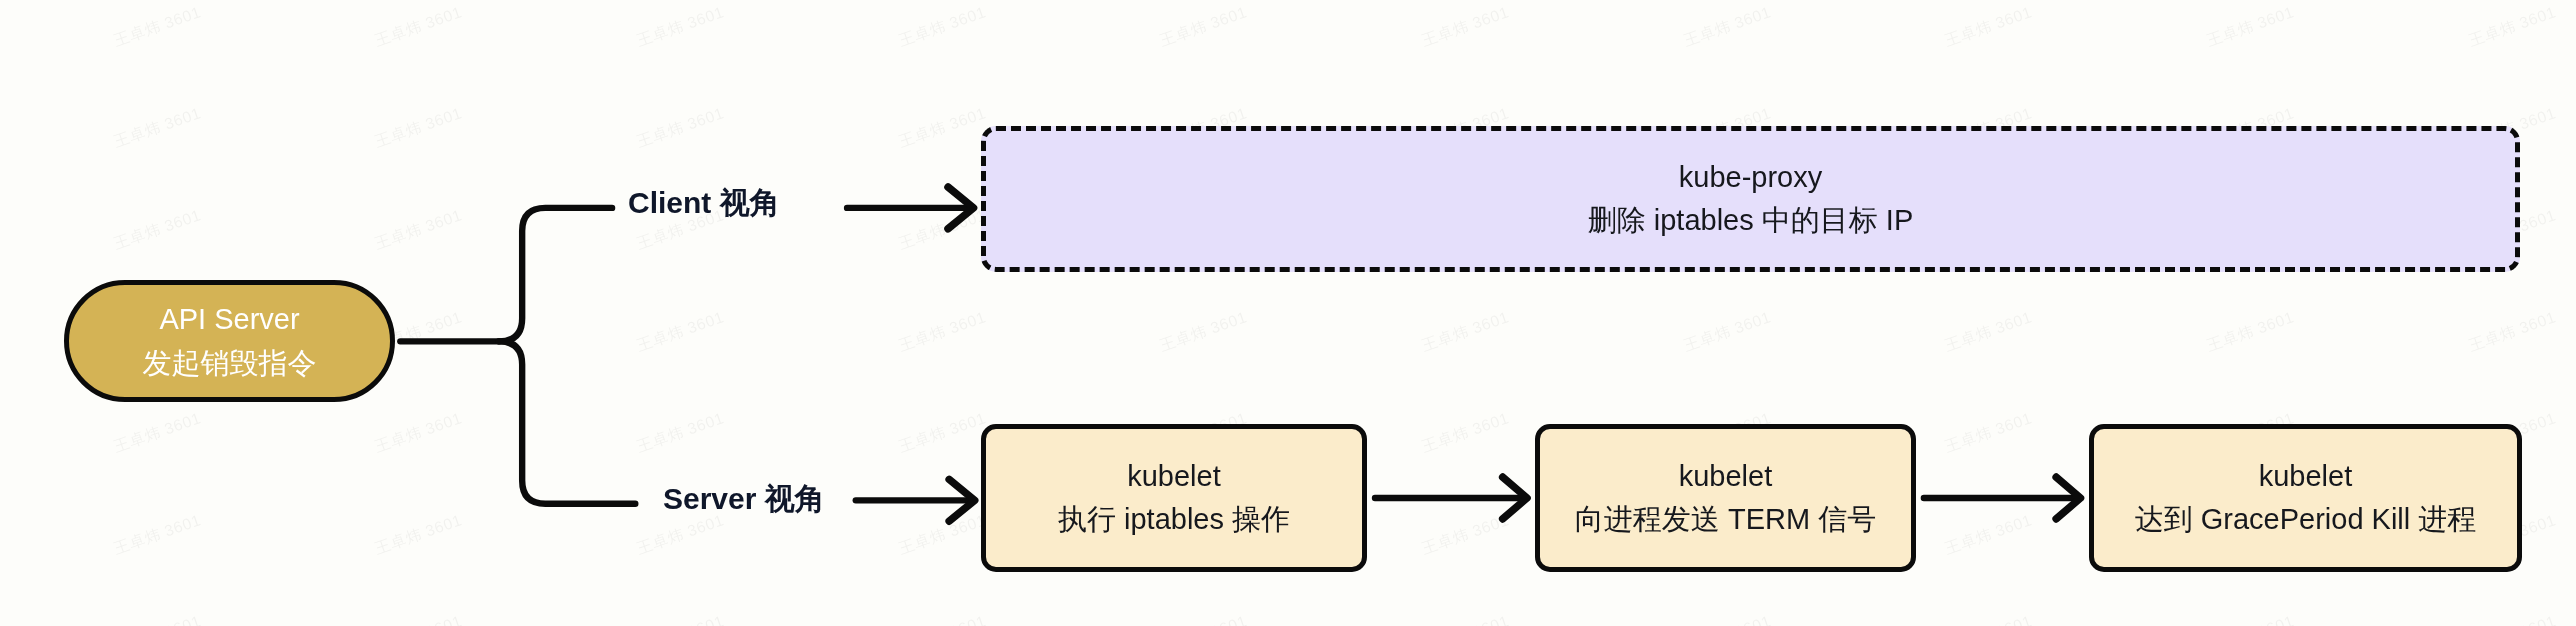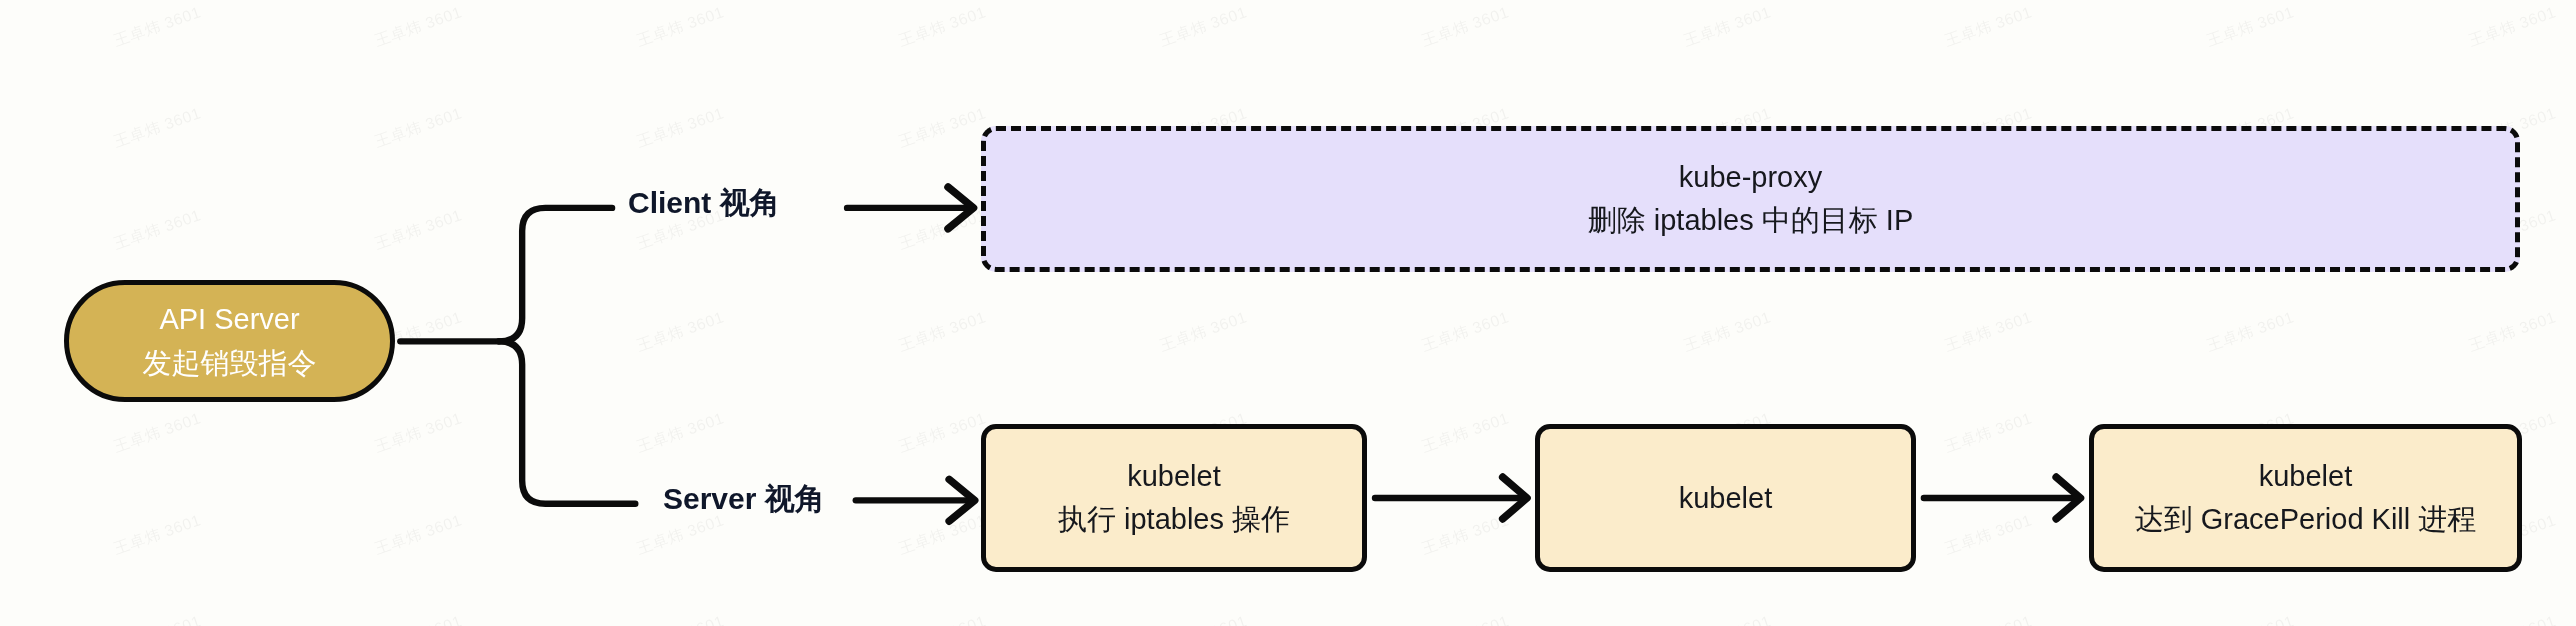--- a/index.html
+++ b/index.html
@@ -241,20 +241,21 @@
     <div class="line2">删除 iptables 中的目标 IP</div>
   </div>
 
   <div class="node kubelet-box" id="node-kubelet-1">
     <div class="line1">kubelet</div>
     <div class="line2">执行 iptables 操作</div>
   </div>
 
   <div class="node kubelet-box" id="node-kubelet-2">
     <div class="line1">kubelet</div>
+    <div class="line2">向进程发送 TERM 信号</div>
   </div>
 
   <div class="node kubelet-box" id="node-kubelet-3">
     <div class="line1">kubelet</div>
     <div class="line2">达到 GracePeriod Kill 进程</div>
   </div>
 
   <div class="edge-label" id="label-client-view">Client 视角</div>
 
   <div class="edge-label" id="label-server-view">Server 视角</div>

